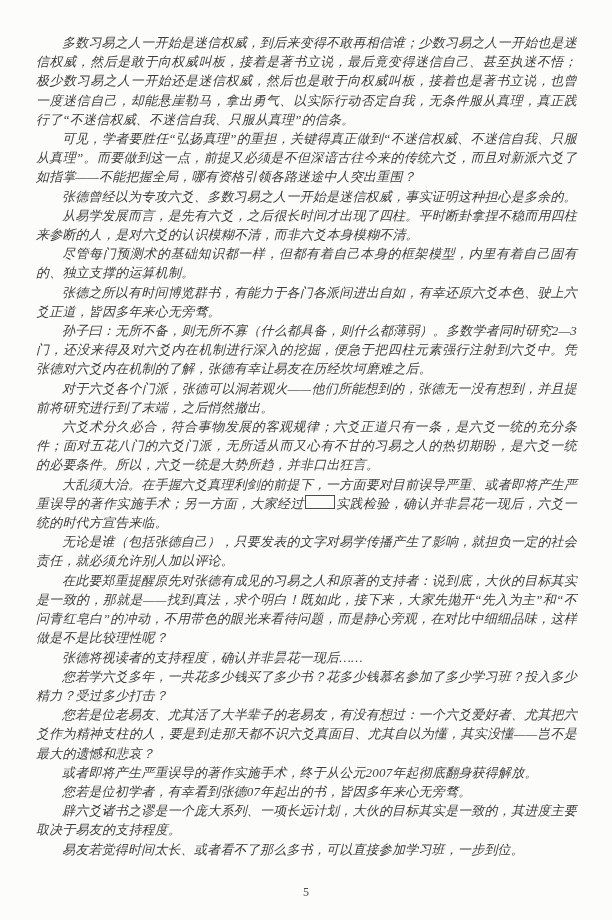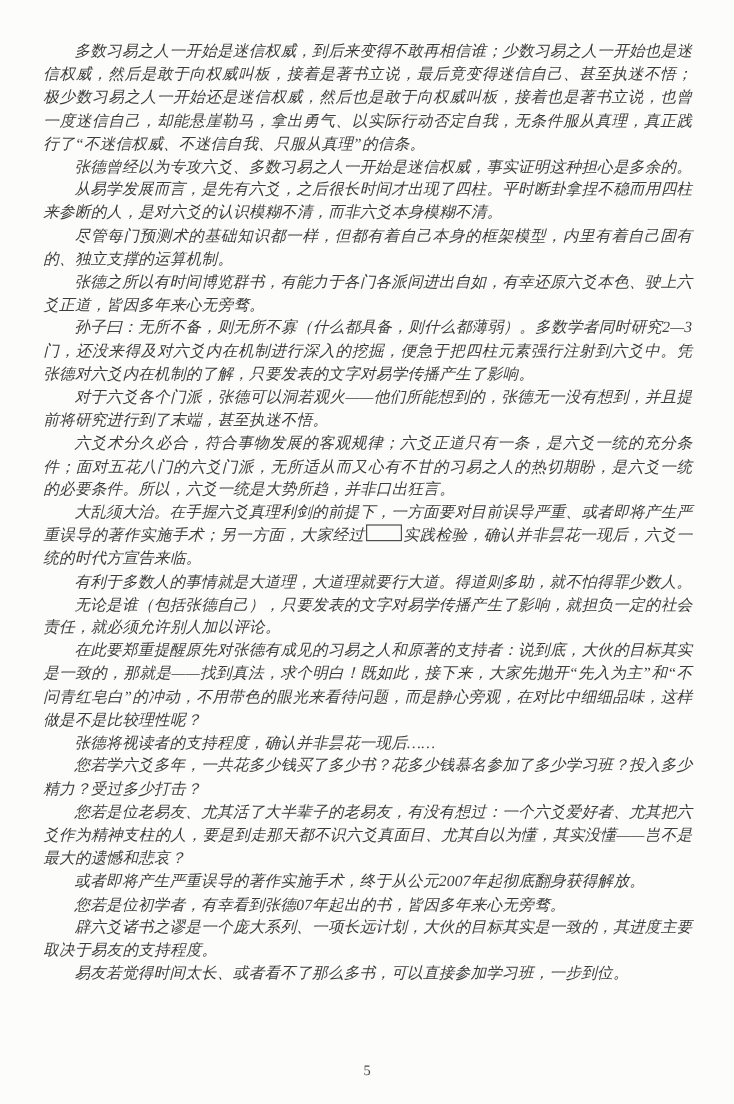--- a/index.html
+++ b/index.html
@@ -53,29 +53,29 @@
     color: #4a4a4a;
     letter-spacing: 0;
   }
 </style>
 </head>
 <body>
 
 <div class="page">
   <div class="text-block">
     <p class="para">多数习易之人一开始是迷信权威，到后来变得不敢再相信谁；少数习易之人一开始也是迷信权威，然后是敢于向权威叫板，接着是著书立说，最后竟变得迷信自己、甚至执迷不悟；极少数习易之人一开始还是迷信权威，然后也是敢于向权威叫板，接着也是著书立说，也曾一度迷信自己，却能悬崖勒马，拿出勇气、以实际行动否定自我，无条件服从真理，真正践行了“不迷信权威、不迷信自我、只服从真理”的信条。</p>
+    <p class="para">可见，学者要胜任“弘扬真理”的重担，关键得真正做到“不迷信权威、不迷信自我、只服从真理”。而要做到这一点，前提又必须是不但深谙古往今来的传统六爻，而且对新派六爻了如指掌——不能把握全局，哪有资格引领各路迷途中人突出重围？</p>
     <p class="para">张德曾经以为专攻六爻、多数习易之人一开始是迷信权威，事实证明这种担心是多余的。</p>
     <p class="para">从易学发展而言，是先有六爻，之后很长时间才出现了四柱。平时断卦拿捏不稳而用四柱来参断的人，是对六爻的认识模糊不清，而非六爻本身模糊不清。</p>
     <p class="para">尽管每门预测术的基础知识都一样，但都有着自己本身的框架模型，内里有着自己固有的、独立支撑的运算机制。</p>
     <p class="para">张德之所以有时间博览群书，有能力于各门各派间进出自如，有幸还原六爻本色、驶上六爻正道，皆因多年来心无旁骛。</p>
-    <p class="para">孙子曰：无所不备，则无所不寡（什么都具备，则什么都薄弱）。多数学者同时研究2—3门，还没来得及对六爻内在机制进行深入的挖掘，便急于把四柱元素强行注射到六爻中。凭张德对六爻内在机制的了解，只要发表的文字对易学传播产生了影响。</p>
-    <p class="para">对于六爻各个门派，张德可以洞若观火——他们所能想到的，张德无一没有想到，并且提前将研究进行到了末端，甚至执迷不悟。</p>
+    <p class="para">孙子曰：无所不备，则无所不寡（什么都具备，则什么都薄弱）。多数学者同时研究2—3门，还没来得及对六爻内在机制进行深入的挖掘，便急于把四柱元素强行注射到六爻中。凭张德对六爻内在机制的了解，张德有幸让易友在历经坎坷磨难之后。</p>
+    <p class="para">对于六爻各个门派，张德可以洞若观火——他们所能想到的，张德无一没有想到，并且提前将研究进行到了末端，之后悄然撤出。</p>
     <p class="para">六爻术分久必合，符合事物发展的客观规律；六爻正道只有一条，是六爻一统的充分条件；面对五花八门的六爻门派，无所适从而又心有不甘的习易之人的热切期盼，是六爻一统的必要条件。所以，六爻一统是大势所趋，并非口出狂言。</p>
     <p class="para"><span>大乱须大治。在手握六爻真理利剑的前提下，一方面要对目前误导严重、或者即将产生严重误导的著作实施手术；另一方面，大家经过</span><span class="blank-box"></span><span>实践检验，确认并非昙花一现后，六爻一统的时代方宣告来临。</span></p>
-    <p class="para">有利于多数人的事情就是大道理，大道理就要行大道。得道则多助，就不怕得罪少数人。</p>
     <p class="para">无论是谁（包括张德自己），只要发表的文字对易学传播产生了影响，就担负一定的社会责任，就必须允许别人加以评论。</p>
     <p class="para">在此要郑重提醒原先对张德有成见的习易之人和原著的支持者：说到底，大伙的目标其实是一致的，那就是——找到真法，求个明白！既如此，接下来，大家先抛开“先入为主”和“不问青红皂白”的冲动，不用带色的眼光来看待问题，而是静心旁观，在对比中细细品味，这样做是不是比较理性呢？</p>
     <p class="para">张德将视读者的支持程度，确认并非昙花一现后……</p>
     <p class="para">您若学六爻多年，一共花多少钱买了多少书？花多少钱慕名参加了多少学习班？投入多少精力？受过多少打击？</p>
     <p class="para">您若是位老易友、尤其活了大半辈子的老易友，有没有想过：一个六爻爱好者、尤其把六爻作为精神支柱的人，要是到走那天都不识六爻真面目、尤其自以为懂，其实没懂——岂不是最大的遗憾和悲哀？</p>
     <p class="para">或者即将产生严重误导的著作实施手术，终于从公元2007年起彻底翻身获得解放。</p>
     <p class="para">您若是位初学者，有幸看到张德07年起出的书，皆因多年来心无旁骛。</p>
     <p class="para">辟六爻诸书之谬是一个庞大系列、一项长远计划，大伙的目标其实是一致的，其进度主要取决于易友的支持程度。</p>
     <p class="para">易友若觉得时间太长、或者看不了那么多书，可以直接参加学习班，一步到位。</p>
   </div>

